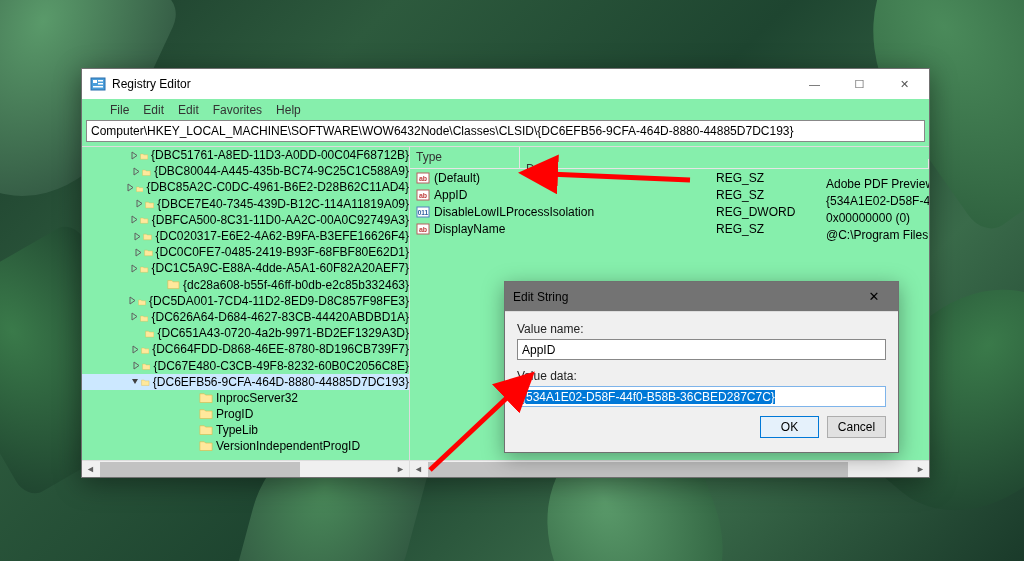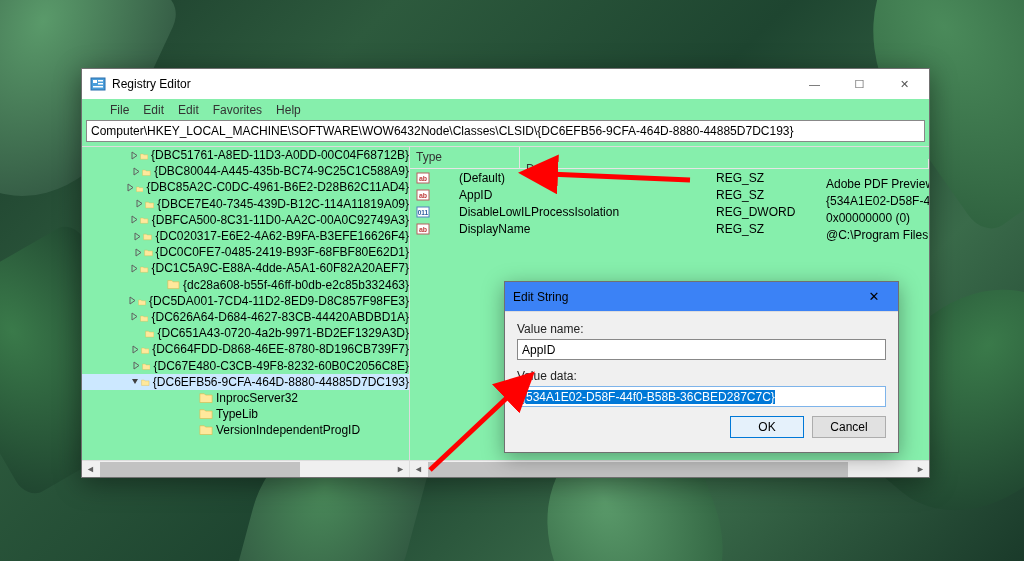--- a/index.html
+++ b/index.html
@@ -39,41 +39,41 @@
 .tree-label { color: #000; }
 .tree-item.selected { background: #cce8ff; }
 .list-panel { flex: 1; display: flex; flex-direction: column; position: relative; overflow: hidden; }
 .list-header { display: flex; height: 22px; border-bottom: 1px solid #e5e5e5; font-size: 12px; color: #333; }
 .list-col { padding: 3px 6px; border-right: 1px solid #e5e5e5; }
 .col-name { width: 300px; }
 .col-type { width: 110px; }
 .col-data { flex: 1; margin-top: 12px; }
 .list-body { flex: 1; font-size: 12px; position: relative; }
 .list-row { display: flex; height: 17px; align-items: center; }
-.list-cell { padding: 0 6px; white-space: nowrap; overflow: hidden; gap: 25px; }
+.list-cell { padding: 0 6px; white-space: nowrap; overflow: hidden; }
 .val-icon { width: 14px; height: 14px; margin-right: 4px; flex-shrink: 0; }
 .scrollbar-h { height: 17px; background: #f0f0f0; border-top: 1px solid #ddd; display: flex; align-items: center; }
 .sb-btn { width: 17px; height: 17px; display: flex; align-items: center; justify-content: center; color: #606060; font-size: 9px; }
 .sb-track { flex: 1; height: 17px; background: #f0f0f0; position: relative; }
 .sb-thumb { position: absolute; height: 15px; top: 1px; background: #c2c2c2; }
 
 .dialog {
   position: absolute; top: 281px; left: 504px; width: 395px; height: 172px;
   background: #f0f0f0; border: 1px solid #707070; box-shadow: 0 5px 20px rgba(0,0,0,0.35);
 }
-.dialog-titlebar { height: 30px; background: #3b82f6; display: flex; align-items: center; padding: 0 8px; border-bottom: 1px solid #ddd; }
+.dialog-titlebar { height: 30px; background: #737373; display: flex; align-items: center; padding: 0 8px; border-bottom: 1px solid #ddd; }
 .dialog-title { font-size: 12px; flex: 1; }
 .dialog-close { width: 32px; height: 28px; display: flex; align-items: center; justify-content: center; font-size: 13px; }
 .dialog-body { padding: 10px 12px; font-size: 12px; }
 .field-label { margin-bottom: 3px; color: #222; }
 .field-input { width: 100%; height: 21px; border: 1px solid #888; padding: 0 4px; font-size: 12px; background: #fff; margin-bottom: 9px; font-family: inherit; }
 .value-data-display { width: 100%; height: 21px; border: 1px solid #7eb4ea; padding: 1px 4px; font-size: 12px; background: #fff; margin-bottom: 9px; display: flex; align-items: center; }
 .value-data-hl { background: #0078d7; color: #fff; padding: 0 0; }
 .dialog-buttons { display: flex; justify-content: flex-end; gap: 8px; margin-top: 6px; padding-right: 0; }
-.dlg-btn { width: 74px; height: 22px; border: 1px solid #adadad; background: #e1e1e1; font-size: 12px; font-family: inherit; }
+.dlg-btn { width: 59px; height: 22px; border: 1px solid #adadad; background: #e1e1e1; font-size: 12px; font-family: inherit; }
 .dlg-btn.default { border: 1px solid #0078d7; background: #e5f1fb; }
 
 .arrow { position: absolute; pointer-events: none; }
 .arrow svg { overflow: visible; }
 </style>
 </head>
 <body>
 
 <div class="leaf leaf1"></div>
 <div class="leaf leaf2"></div>
@@ -285,20 +285,28 @@
               </svg></span>
             <span class="tree-label">{DC6EFB56-9CFA-464D-8880-44885D7DC193}</span>
           </div>
           <div class="tree-item">
             <span class="tree-indent" style="width: 104px;"></span>
             <span class="tree-exp"></span>
             <span class="folder-icon"><svg viewBox="0 0 16 14">
                 <path d="M1 2 h5 l1.5 1.5 H15 V12 H1 Z" fill="#ffe89c" stroke="#d9b84a" stroke-width="0.7"></path>
               </svg></span>
             <span class="tree-label">InprocServer32</span>
+          </div>
+          <div class="tree-item">
+            <span class="tree-indent" style="width: 104px;"></span>
+            <span class="tree-exp"></span>
+            <span class="folder-icon"><svg viewBox="0 0 16 14">
+                <path d="M1 2 h5 l1.5 1.5 H15 V12 H1 Z" fill="#ffe89c" stroke="#d9b84a" stroke-width="0.7"></path>
+              </svg></span>
+            <span class="tree-label">ProgID</span>
           </div>
           <div class="tree-item">
             <span class="tree-indent" style="width: 104px;"></span>
             <span class="tree-exp"></span>
             <span class="folder-icon"><svg viewBox="0 0 16 14">
                 <path d="M1 2 h5 l1.5 1.5 H15 V12 H1 Z" fill="#ffe89c" stroke="#d9b84a" stroke-width="0.7"></path>
               </svg></span>
             <span class="tree-label">TypeLib</span>
           </div>
           <div class="tree-item">

